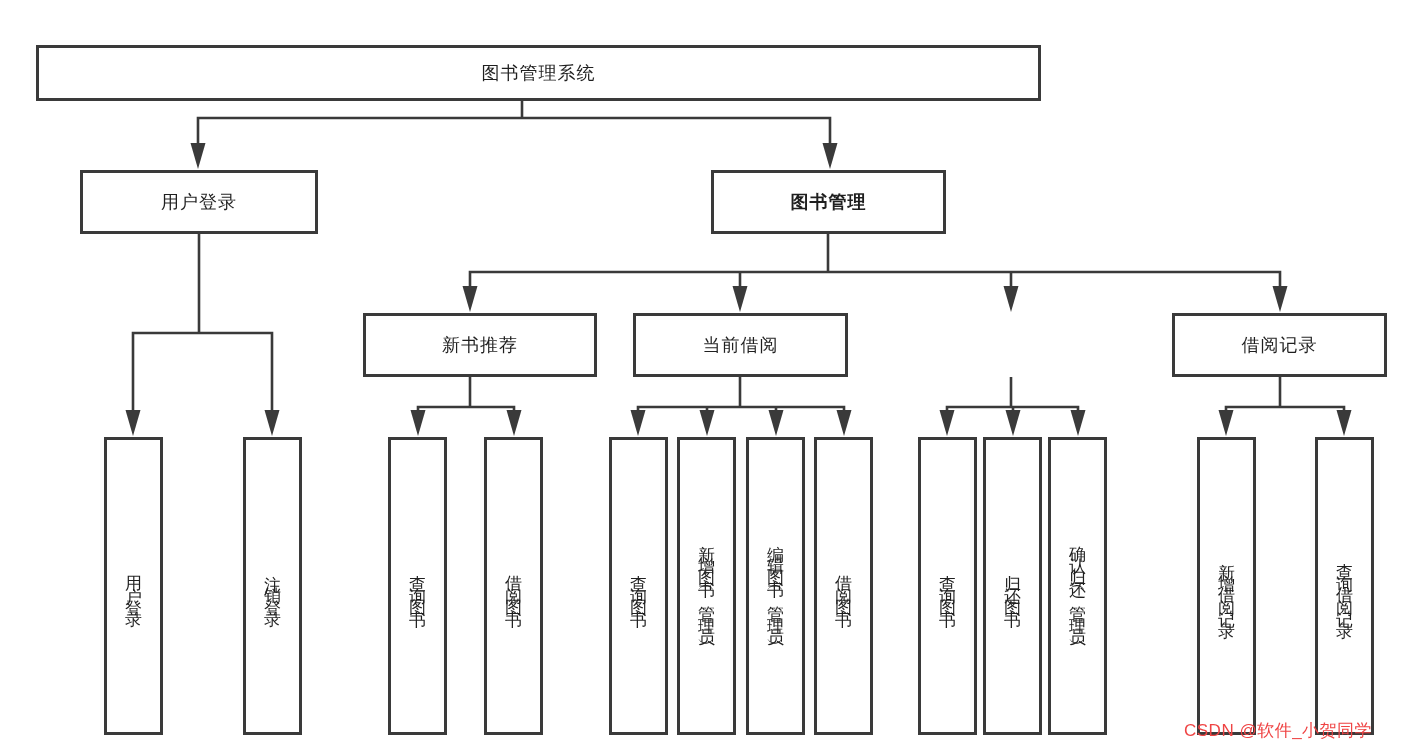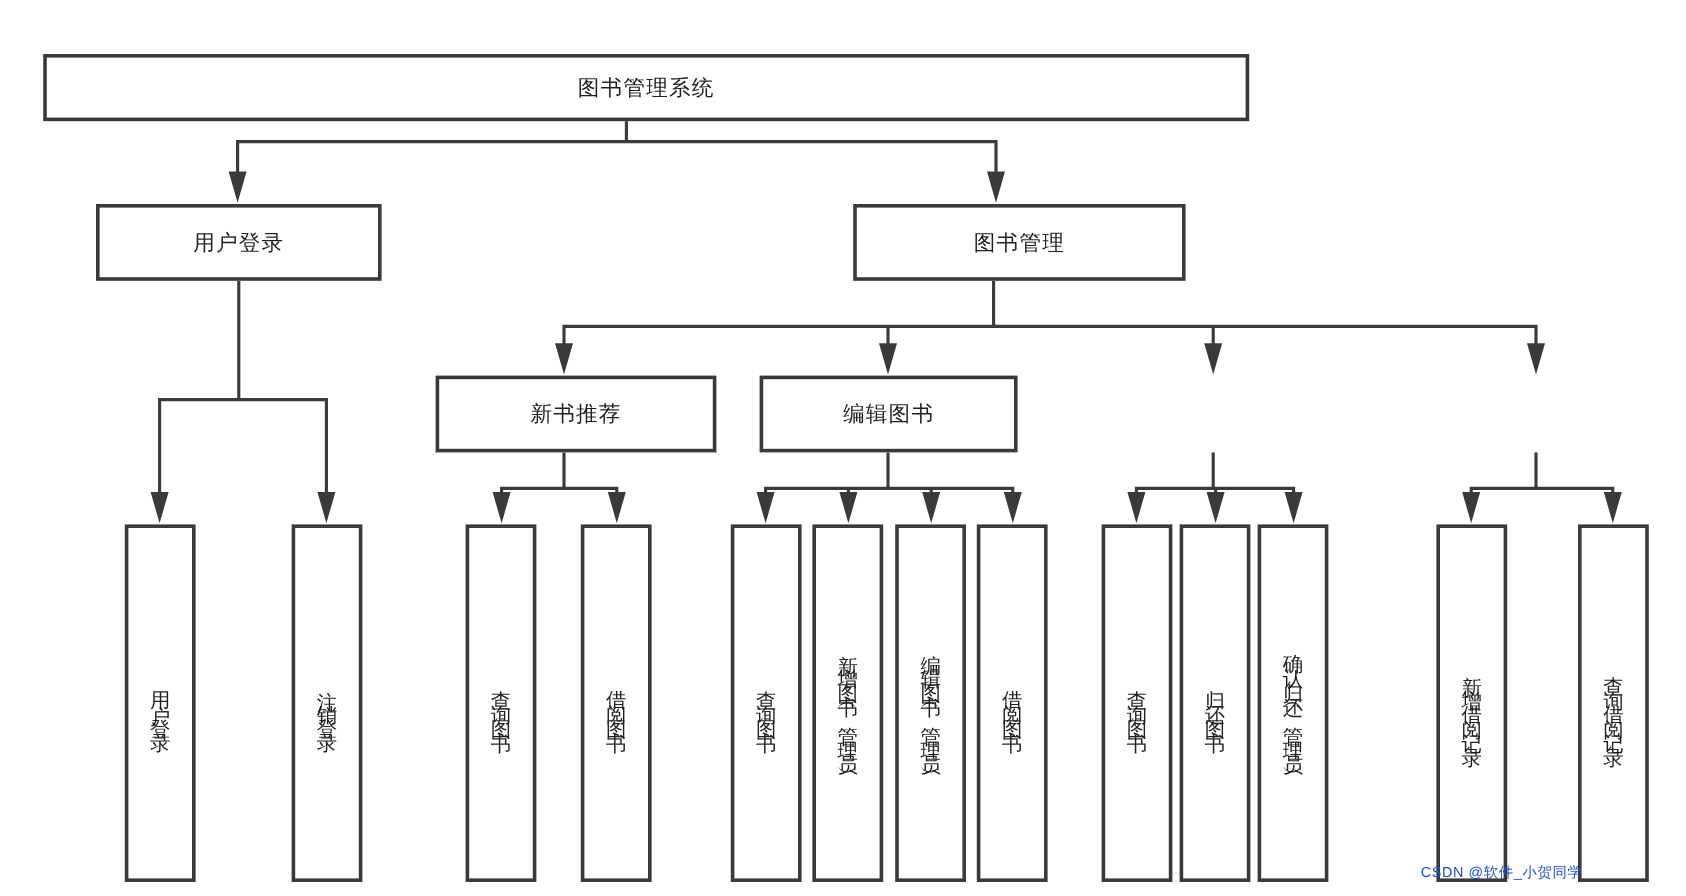--- a/index.html
+++ b/index.html
@@ -23,21 +23,21 @@
     display: flex;
     align-items: center;
     justify-content: center;
     z-index: 2;
     color: #1f1f1f;
   }
   .h-node { font-size: 18px; letter-spacing: 1px; }
 
   .b-root { left: 36px;  top: 13px;  width: 1005px; height: 56px; margin-top: 32px; }
   .b-l2-0 { left: 80px;  top: 170px; width: 238px;  height: 64px; }
-  .b-l2-1 { left: 711px; top: 170px; width: 277px;  height: 64px; }
+  .b-l2-1 { left: 711px; top: 170px; width: 235px;  height: 64px; font-weight: bold; }
 
   .b-l3-0 { left: 363px;  top: 313px; width: 234px; height: 64px; }
   .b-l3-1 { left: 633px;  top: 313px; width: 215px; height: 64px; }
   .b-l3-2 { left: 904px;  top: 313px; width: 215px; height: 64px; }
   .b-l3-3 { left: 1172px; top: 313px; width: 215px; height: 64px; }
 
   .leaf { top: 437px; width: 59px; height: 298px; }
   .leaf .vtext {
     writing-mode: vertical-rl;
     text-orientation: mixed;
@@ -58,22 +58,22 @@
   .b-lf-9  { left: 983px; }
   .b-lf-10 { left: 1048px; }
   .b-lf-11 { left: 1197px; }
   .b-lf-12 { left: 1315px; }
 
   .watermark {
     position: absolute;
     left: 1184px;
     top: 719px;
     z-index: 5;
-    font-size: 12px;
-    color: #1d4ed8;
+    font-size: 17px;
+    color: #ef4444;
     letter-spacing: 0.5px;
     white-space: nowrap;
   }
 </style>
 </head>
 <body>
 
 <div class="canvas">
 
   <svg class="wires" width="1405" height="747" viewBox="0 0 1405 747">
@@ -132,21 +132,24 @@
     <span>用户登录</span>
   </div>
   <div class="node h-node b-l2-1">
     <span>图书管理</span>
   </div>
 
   <div class="node h-node b-l3-0">
     <span>新书推荐</span>
   </div>
   <div class="node h-node b-l3-1">
-    <span>编辑图书</span>
+    <span>当前借阅</span>
+  </div>
+  <div class="node h-node b-l3-3">
+    <span>借阅记录</span>
   </div>
 
   <div class="node leaf b-lf-0">
     <span class="vtext">用户登录</span>
   </div>
   <div class="node leaf b-lf-1">
     <span class="vtext">注销登录</span>
   </div>
   <div class="node leaf b-lf-2">
     <span class="vtext">查询图书</span>

